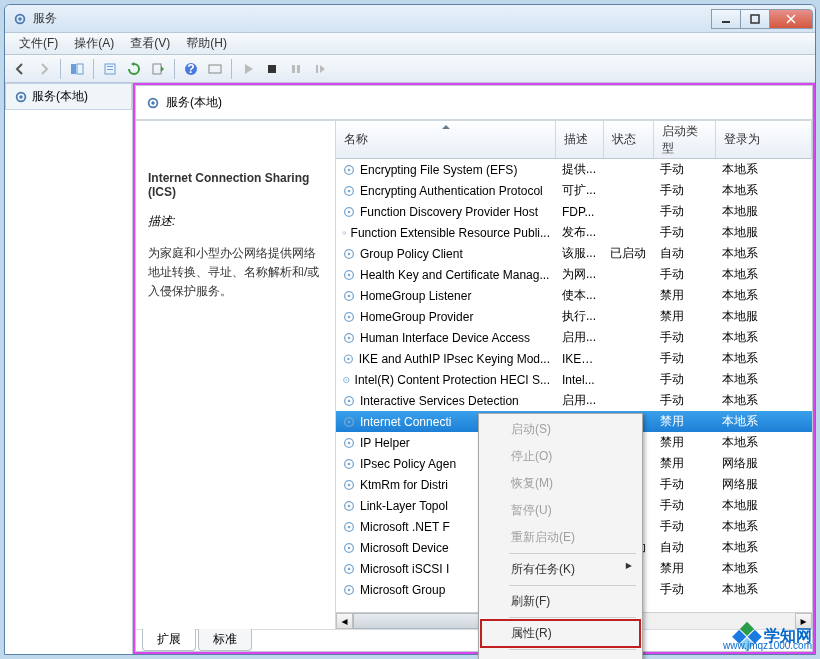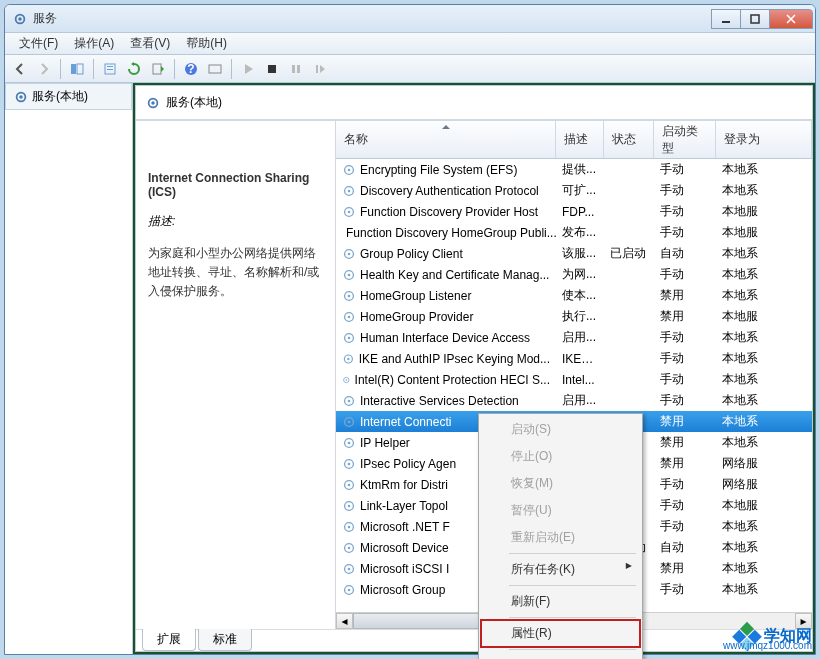--- a/index.html
+++ b/index.html
@@ -16,21 +16,21 @@
 .winbtn svg { width: 10px; height: 10px; }
 
 .menubar { background: linear-gradient(to bottom, #f7fafc, #e4ecf5); height: 22px; display: flex; align-items: center; padding: 0 6px; border-bottom: 1px solid #b8c8d8; }
 .menuitem { padding: 2px 8px; color: #333; }
 
 .toolbar { background: linear-gradient(to bottom, #f7fafc, #e4ecf5); height: 28px; display: flex; align-items: center; padding: 0 4px; border-bottom: 1px solid #b8c8d8; gap: 2px; }
 .tb { width: 22px; height: 22px; display: flex; align-items: center; justify-content: center; border: 1px solid transparent; }
 .tb svg { width: 14px; height: 14px; }
 .tbsep { width: 1px; height: 20px; background: #b0c0d0; margin: 0 3px; }
 
-.content { flex: 1; display: flex; background: #14532d; overflow: hidden; }
+.content { flex: 1; display: flex; background: #d946ef; overflow: hidden; }
 
 .leftpane { width: 128px; background: #fff; border-right: 1px solid #c0c8d0; }
 .treeitem { padding: 4px 8px; display: flex; align-items: center; gap: 4px; background: #fff; }
 .treeitem.sel { background: #f0f5fa; border: 1px solid #c4d4e4; }
 
 .rightpane { flex: 1; display: flex; flex-direction: column; background: #fff; border: 1px solid #c0c8d0; margin: 2px; }
 .righthead { padding: 8px 10px; display: flex; align-items: center; gap: 6px; border-bottom: 1px solid #d0d8e0; }
 
 .rightsub { flex: 1; display: flex; overflow: hidden; border-top: 1px solid #d0d8e0; }
 
@@ -241,21 +241,21 @@
                 <div class="cell stat"></div>
                 <div class="cell stype">手动</div>
                 <div class="cell logon">本地系</div>
               </div>
               <div class="row">
                 <div class="cell name">
                   <svg class="gear" viewBox="0 0 16 16">
                     <circle cx="8" cy="8" r="5" fill="none" stroke="#7aa8d0" stroke-width="1.5"></circle>
                     <circle cx="8" cy="8" r="1.5" fill="#7aa8d0"></circle>
                   </svg>
-                  <span>Discovery Authentication Protocol</span>
+                  <span>Encrypting Authentication Protocol</span>
                 </div>
                 <div class="cell desc">可扩...</div>
                 <div class="cell stat"></div>
                 <div class="cell stype">手动</div>
                 <div class="cell logon">本地系</div>
               </div>
               <div class="row">
                 <div class="cell name">
                   <svg class="gear" viewBox="0 0 16 16">
                     <circle cx="8" cy="8" r="5" fill="none" stroke="#7aa8d0" stroke-width="1.5"></circle>
@@ -267,21 +267,21 @@
                 <div class="cell stat"></div>
                 <div class="cell stype">手动</div>
                 <div class="cell logon">本地服</div>
               </div>
               <div class="row">
                 <div class="cell name">
                   <svg class="gear" viewBox="0 0 16 16">
                     <circle cx="8" cy="8" r="5" fill="none" stroke="#7aa8d0" stroke-width="1.5"></circle>
                     <circle cx="8" cy="8" r="1.5" fill="#7aa8d0"></circle>
                   </svg>
-                  <span>Function Discovery HomeGroup Publi...</span>
+                  <span>Function Extensible Resource Publi...</span>
                 </div>
                 <div class="cell desc">发布...</div>
                 <div class="cell stat"></div>
                 <div class="cell stype">手动</div>
                 <div class="cell logon">本地服</div>
               </div>
               <div class="row">
                 <div class="cell name">
                   <svg class="gear" viewBox="0 0 16 16">
                     <circle cx="8" cy="8" r="5" fill="none" stroke="#7aa8d0" stroke-width="1.5"></circle>

